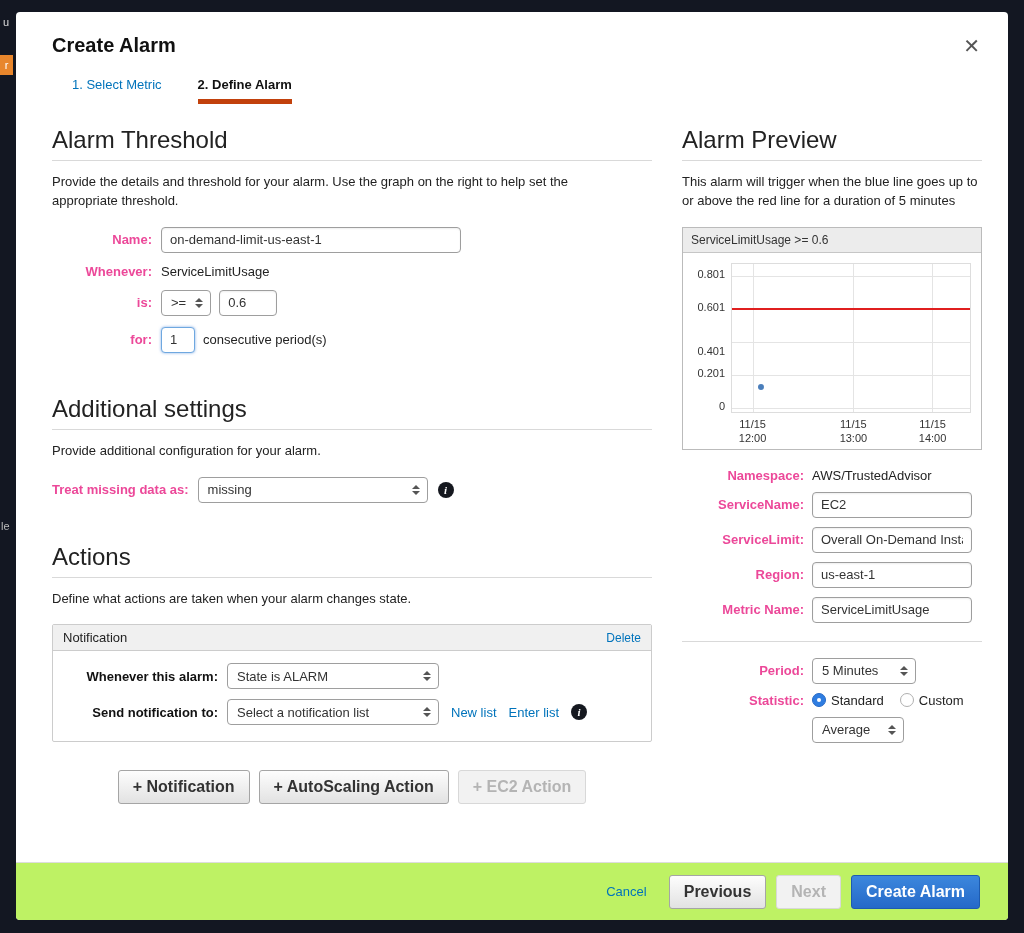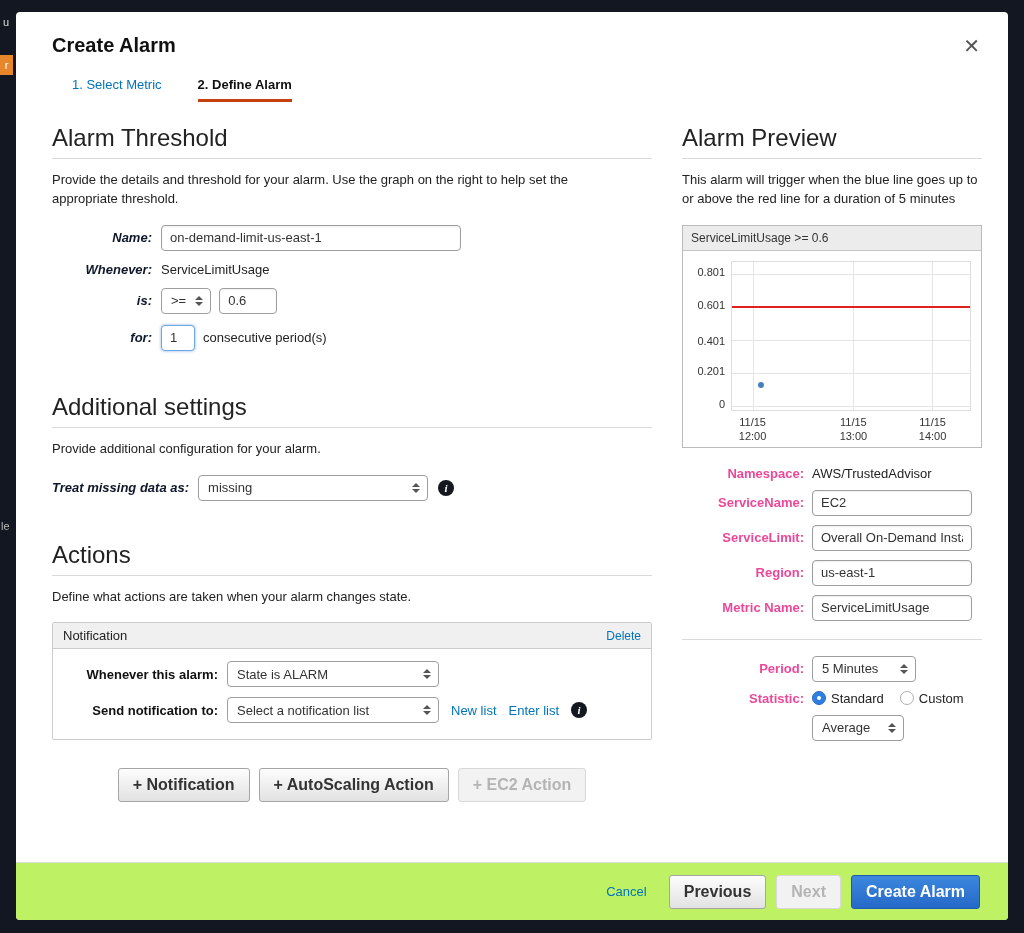--- a/index.html
+++ b/index.html
@@ -16,33 +16,33 @@
   
   .modal { position: absolute; left: 16px; top: 12px; width: 992px; height: 908px;
            background: #fff; border-radius: 4px; }
   .modal-header { display: flex; align-items: center; justify-content: space-between;
                   padding: 22px 28px 14px 36px; }
   .modal-title { font-size: 20px; font-weight: bold; color: #111; }
   .close-x { font-size: 20px; color: #555; cursor: pointer; line-height: 1; }
 
   .steps { padding: 6px 36px 0 56px; display: flex; gap: 36px; }
   .step-link { color: #0073bb; text-decoration: none; cursor: pointer; padding-bottom: 7px; }
-  .step-active { color: #111; font-weight: bold; border-bottom: 3px solid #c2410c; padding-bottom: 7px; }
+  .step-active { color: #111; font-weight: bold; border-bottom: 5px solid #c2410c; padding-bottom: 7px; }
 
   .content { display: flex; padding: 22px 26px 0 36px; }
   .col-left { width: 600px; }
   .col-right { width: 300px; margin-left: 30px; }
 
   h2 { font-size: 24px; font-weight: 400; color: #222; margin-bottom: 6px; }
   hr.sec { border: 0; border-top: 1px solid #d9d9d9; margin-bottom: 12px; }
   .para { color: #222; line-height: 1.45; margin-bottom: 16px; }
 
   
   .fr { display: flex; align-items: center; margin-bottom: 11px; }
-  .fr > label { width: 100px; text-align: right; font-weight: bold; margin-right: 9px; flex: none; color: #0f172a; font-style: italic; }
+  .fr > label { width: 100px; text-align: right; font-weight: bold; margin-right: 9px; flex: none; color: #ec4899; }
   .ti { height: 26px; border: 1px solid #9e9e9e; border-radius: 4px; padding: 2px 8px;
         font-size: 13px; color: #333; font-family: "Liberation Sans", sans-serif;
         box-shadow: inset 0 1px 2px rgba(0,0,0,0.07); background: #fff; }
   .ti.focused { border-color: #6fa8e0; box-shadow: 0 0 3px rgba(80,140,220,0.7); }
   .w300 { width: 300px; }
   .w160 { width: 160px; }
 
   .sel { display: inline-flex; align-items: center; justify-content: space-between;
          border: 1px solid #9e9e9e; border-radius: 4px; height: 26px; padding: 0 7px 0 9px;
          background: #fff; color: #333; cursor: pointer; }
@@ -234,21 +234,21 @@
         <h2>Alarm Preview</h2>
         <hr class="sec">
         <p class="para">This alarm will trigger when the blue line goes up to or above the red line for a duration of 5 minutes</p>
 
         <div class="chart">
           <div class="chart-title">ServiceLimitUsage &gt;= 0.6</div>
           <div class="chart-body">
             <div class="ylabels">
               <span style="top:5px">0.801</span>
               <span style="top:38px">0.601</span>
-              <span style="top:74px">0.401</span>
+              <span style="top:82px">0.401</span>
               <span style="top:104px">0.201</span>
               <span style="top:137px">0</span>
             </div>
             <div class="plot">
               <div class="hgrid" style="top:12px"></div>
               <div class="hgrid" style="top:45px"></div>
               <div class="hgrid" style="top:78px"></div>
               <div class="hgrid" style="top:111px"></div>
               <div class="hgrid" style="top:144px"></div>
               <div class="vgrid" style="left:9%"></div>

